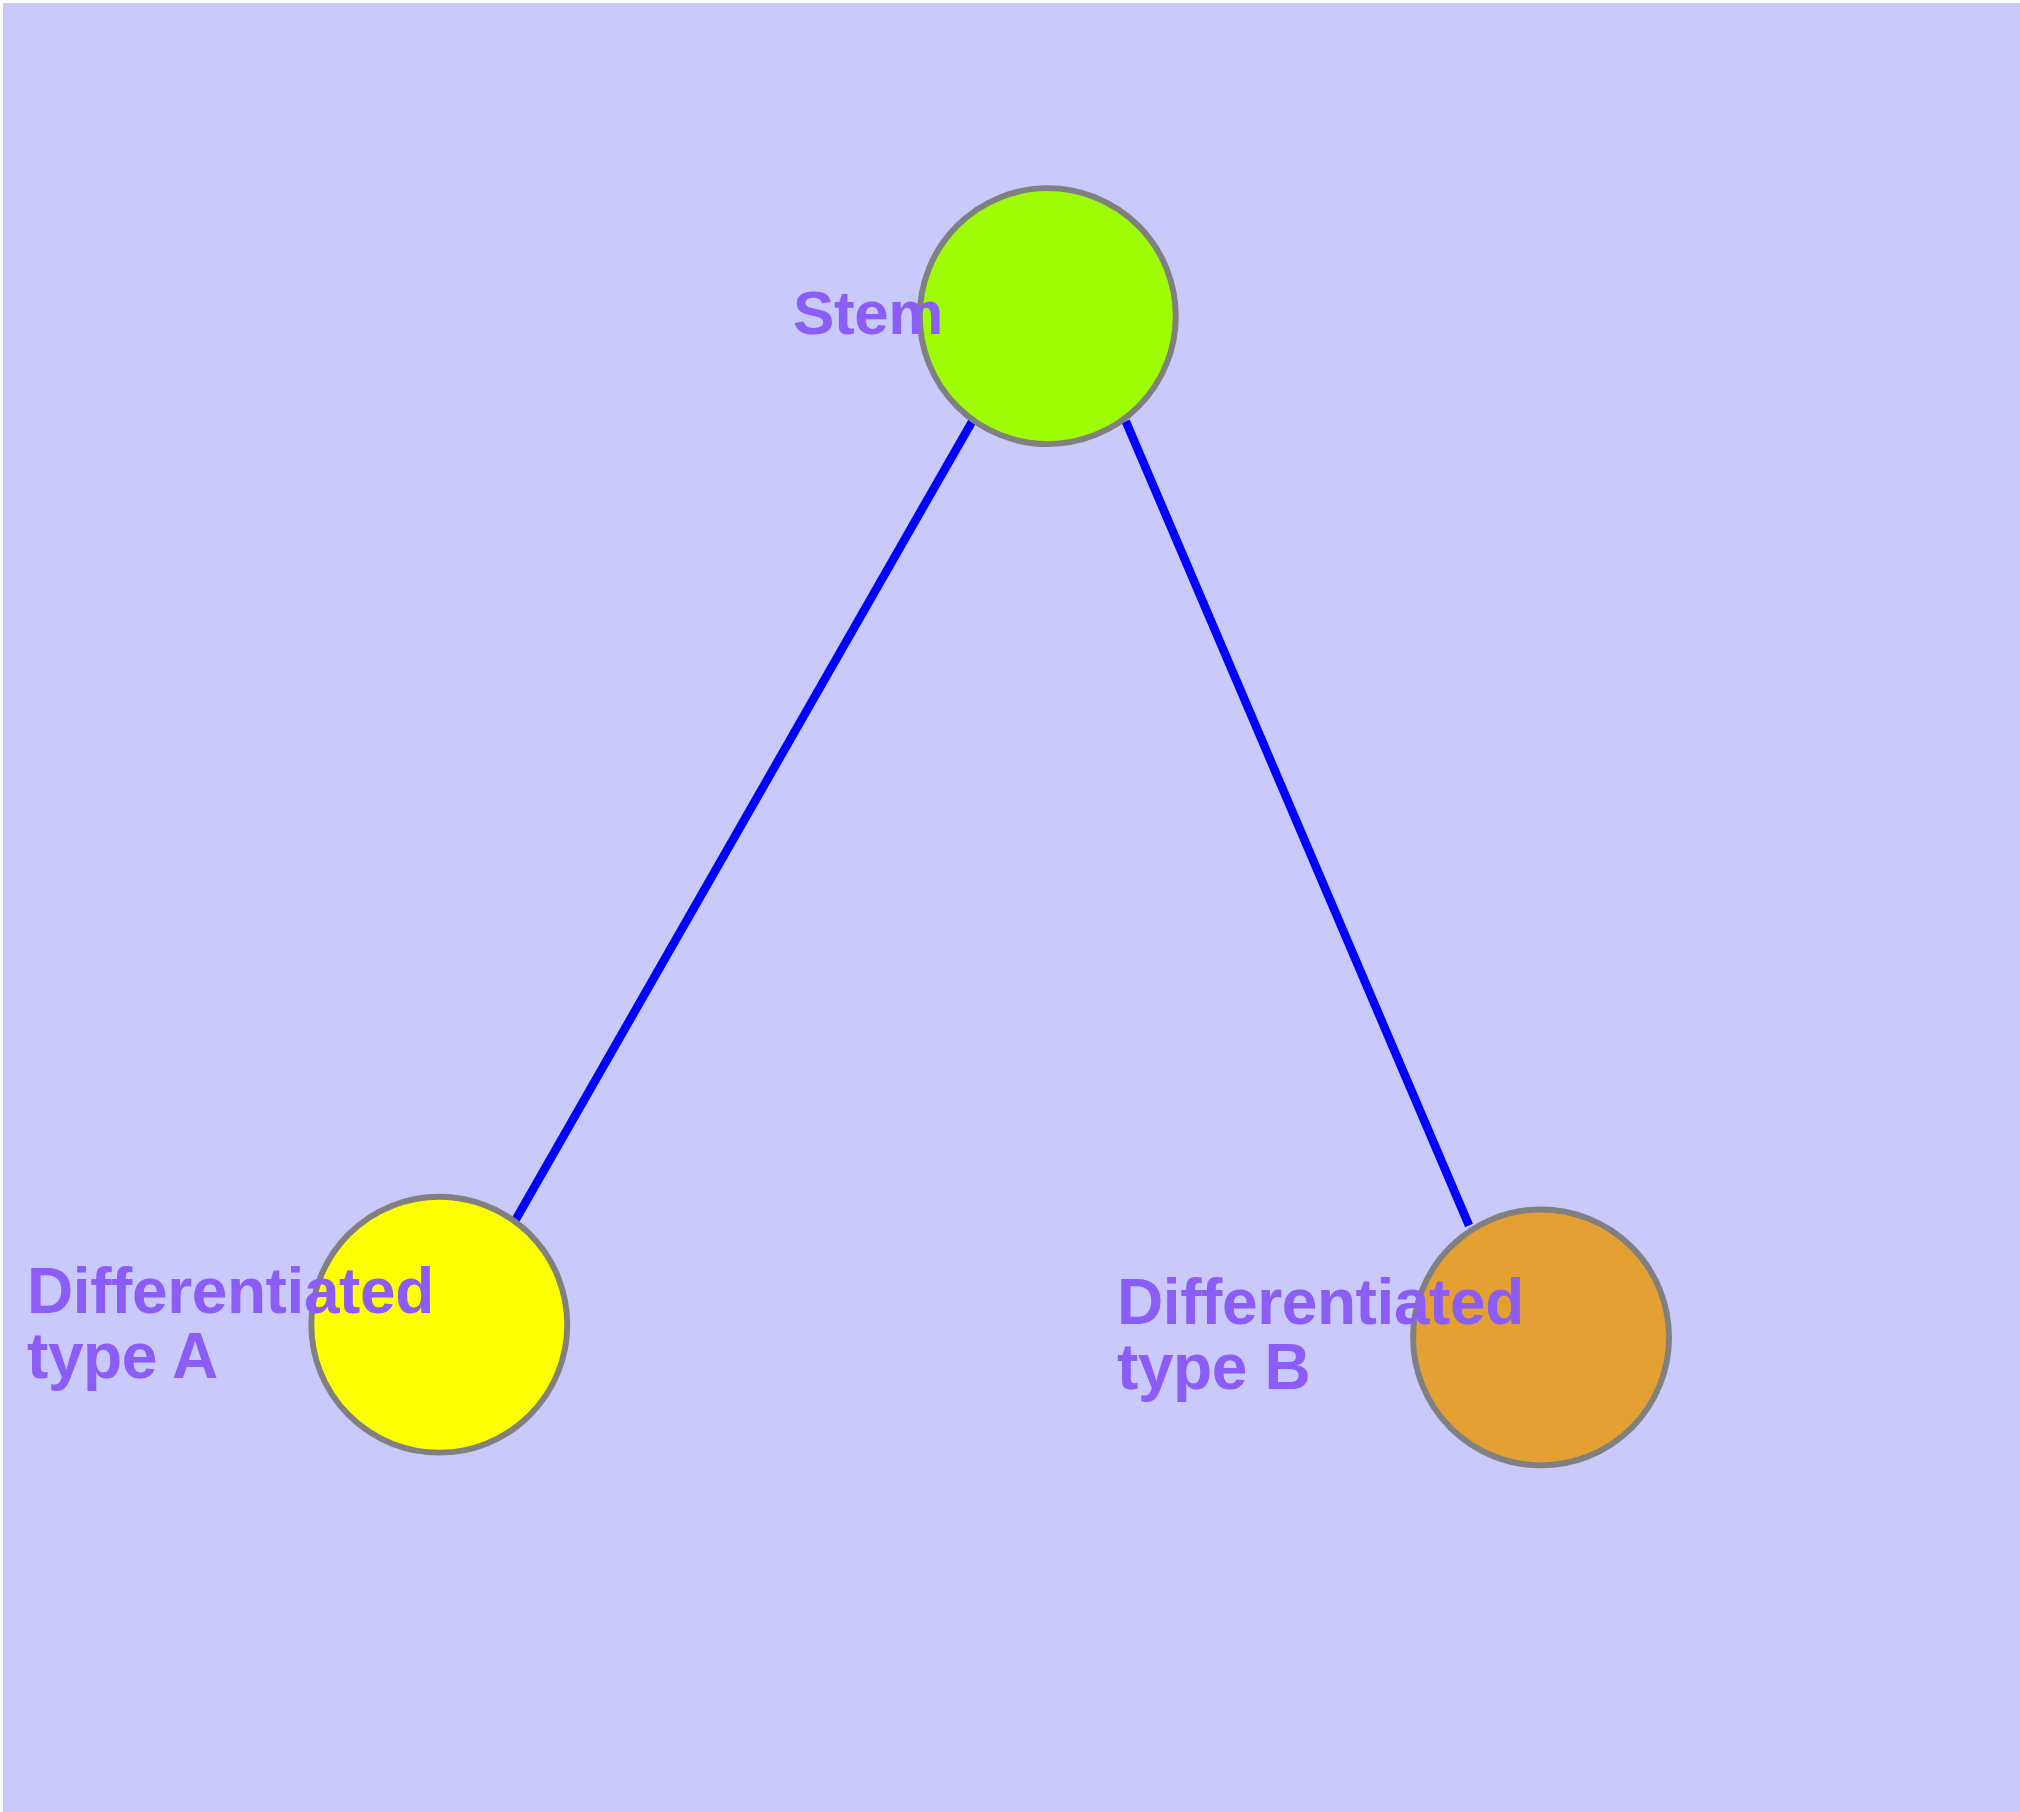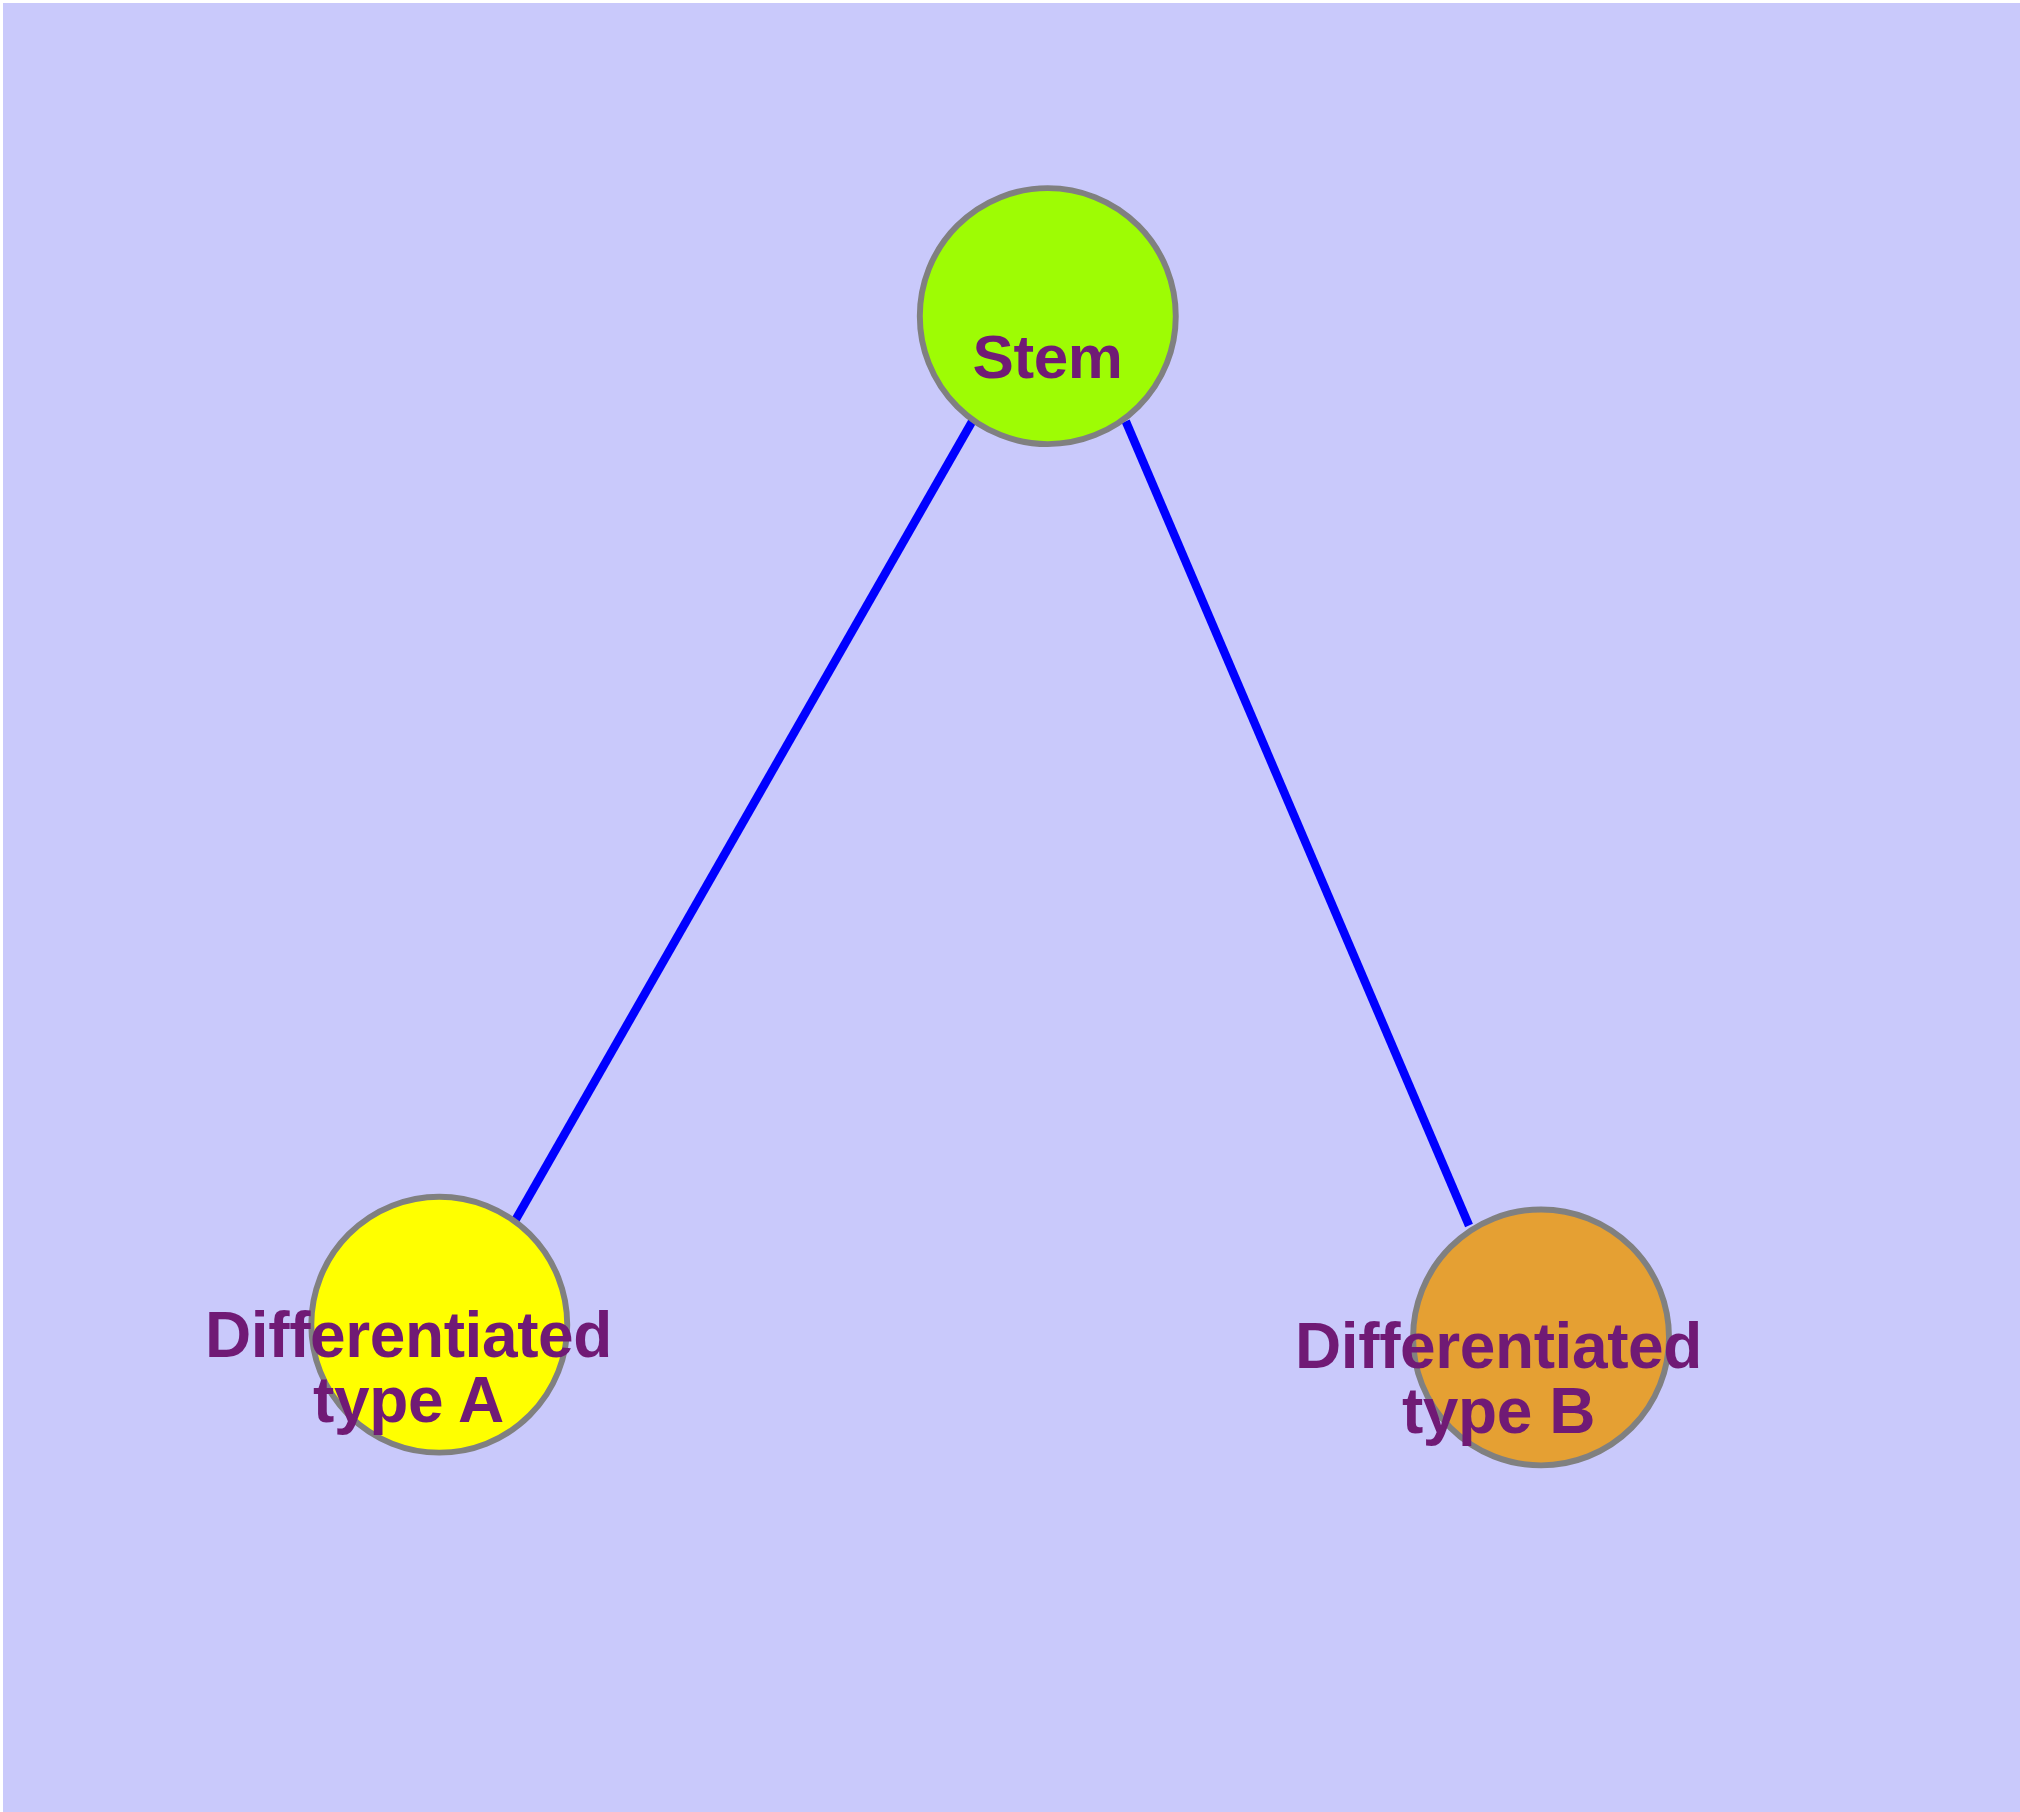--- a/index.html
+++ b/index.html
@@ -25,29 +25,28 @@
   }
   #graph-svg {
     position: absolute;
     left: 0;
     top: 0;
     width: 2021px;
     height: 1812px;
   }
   .node-label {
     position: absolute;
-    color: #701a75;
+    color: #8b5cf6;
     font-weight: bold;
     font-family: "Liberation Sans", sans-serif;
-    text-align: center;
+    text-align: left;
     white-space: pre;
     line-height: 1.02;
     letter-spacing: -0.4px;
     pointer-events: none;
-    margin-top: 44px;
   }
   #label-stem {
     font-size: 62px;
     width: 509px;
     left: 793px;
     top: 281px;
   }
   #label-diffA {
     font-size: 64px;
     width: 763px;

